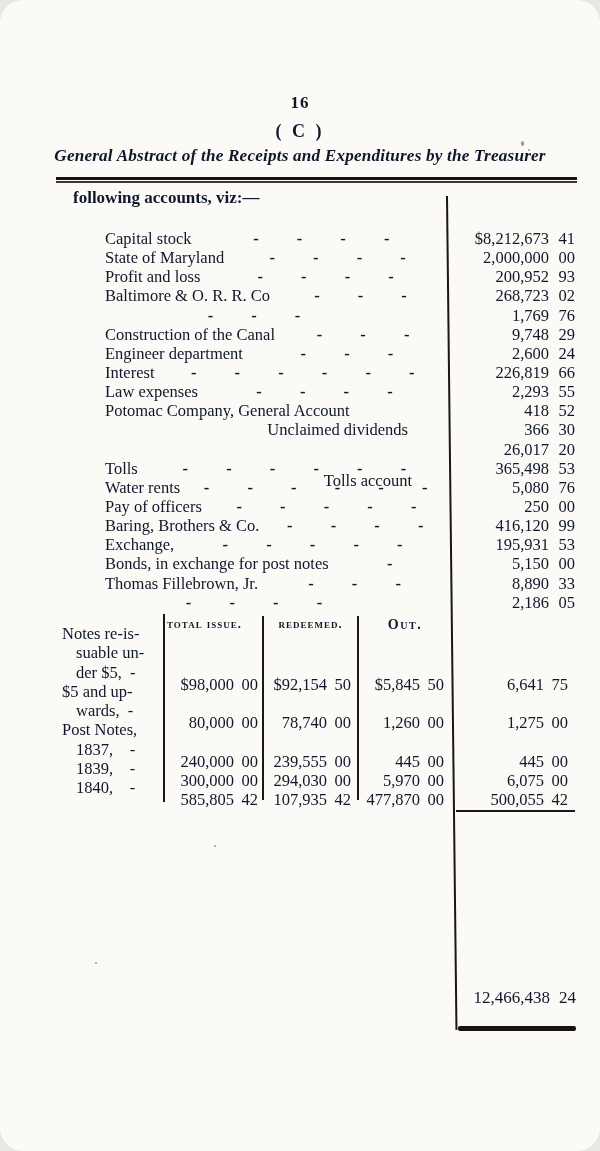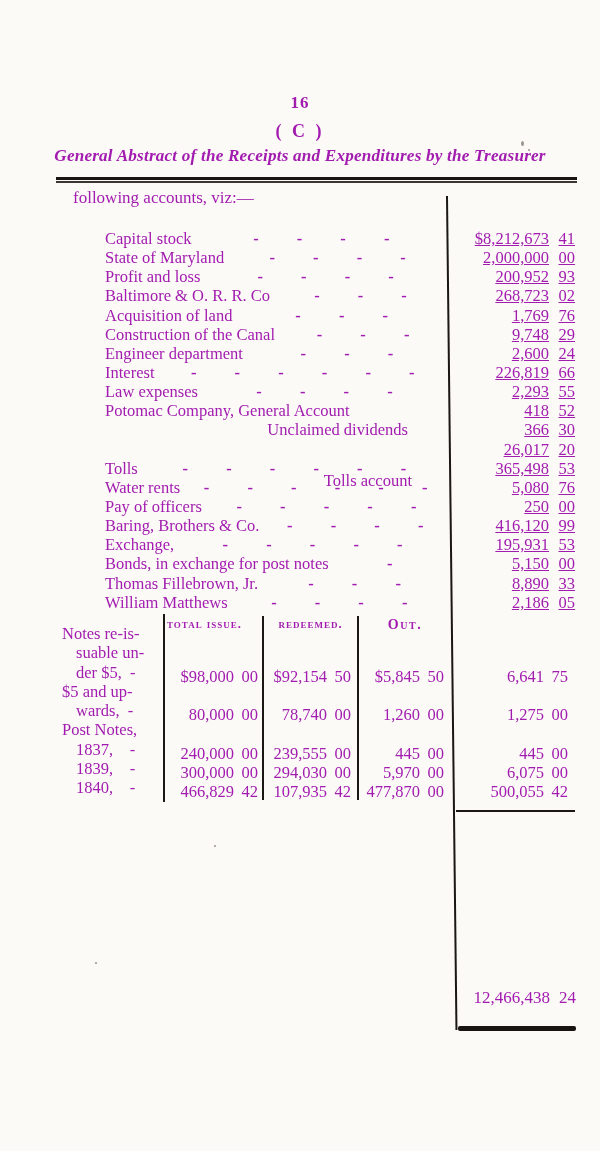--- a/index.html
+++ b/index.html
@@ -1,46 +1,47 @@
 <!DOCTYPE html>
 <html><head>
 <meta charset="utf-8">
 <style>
   html,body{margin:0;padding:0;background:#e9e7e2;}
   .page{
     position:relative;width:600px;height:1151px;margin:0 auto;
     background:#fbfaf7;overflow:hidden;
     font-family:"Liberation Serif","DejaVu Serif",serif;
-    color:#a21caf;
+    color:#0f172a;
+    border-radius:23px;
   }
   .abs{position:absolute;}
   .centered{left:0;width:600px;text-align:center;}
 
   .page-number{top:93px;font-size:17px;font-weight:bold;letter-spacing:1px;}
   .section-mark{top:121px;font-size:18px;font-weight:bold;letter-spacing:3px;}
   .doc-title{
     top:145px;font-size:17.5px;font-style:italic;font-weight:bold;
     white-space:nowrap;transform:scaleX(.98);letter-spacing:.2px;
   }
   .title-rule{
     left:56px;top:177px;width:521px;height:8px;
     background:linear-gradient(to bottom,#171411 0,#171411 3px,rgba(0,0,0,0) 3px,rgba(0,0,0,0) 4.5px,rgba(23,20,17,.85) 4.5px,rgba(23,20,17,.85) 6px,rgba(0,0,0,0) 6px);
   }
 
   .intro{left:57px;top:188px;width:400px;font-size:17px;line-height:19.5px;}
-  .intro .l2{padding-left:16px;}
+  .intro .l2{padding-left:16px;font-weight:bold;}
 
   .receipts{left:57px;top:229px;width:518px;font-size:16.5px;}
   .rrow{display:flex;height:19.15px;line-height:19.15px;white-space:nowrap;}
   .rlabel{padding-left:48px;white-space:pre;}
   .rleader{
     flex:1 1 auto;overflow:hidden;white-space:nowrap;text-align:center;
     word-spacing:34px;padding:0 8px 0 14px;font-weight:bold;
   }
-  .ramt{flex:0 0 130px;display:flex;text-decoration:underline;}
+  .ramt{flex:0 0 130px;display:flex;}
   .rd{flex:1 1 auto;text-align:right;}
   .rc{flex:0 0 26px;text-align:right;}
   .v-sub1 .rlabel{margin-left:auto;padding-left:0;padding-right:37px;}
   .v-sub2 .rlabel{margin-left:auto;padding-left:0;padding-right:33px;margin-top:31px;}
   .v-sub1 .rleader,.v-sub2 .rleader{flex:0 0 0;padding:0;overflow:hidden;}
 
   .main-vrule{
     left:446px;top:196px;width:1.7px;height:834px;background:#1b1713;
     transform:rotate(-.65deg);transform-origin:top center;
   }
@@ -54,21 +55,21 @@
     position:absolute;top:5px;text-align:center;
     font-variant:small-caps;font-weight:bold;font-size:12.5px;letter-spacing:1px;
   }
   .th.h0{left:108px;width:79px;}
   .th.h1{left:207px;width:93px;}
   .th.h2{left:300px;width:96px;font-size:14px;letter-spacing:1.5px;}
   .tbody{position:absolute;left:0;top:12px;width:518px;}
   .tline{position:relative;height:19.3px;line-height:19.3px;}
   .tlabel{white-space:pre;padding-left:5px;text-align:right;}
   .tline.ind .tlabel{padding-left:19px;}
-  .tcell{position:absolute;top:4px;width:120px;display:flex;}
+  .tcell{position:absolute;top:12px;width:120px;display:flex;}
   .tcell.c0{left:81px;}
   .tcell.c1{left:174px;}
   .tcell.c2{left:267px;}
   .tcell.c3{left:391px;}
   .tcell .rc{flex:0 0 24px;}
 
   .subtotal-rule{left:456px;top:810px;width:119px;height:2px;background:#1b1713;}
   .grand-total{left:428px;top:988px;width:148px;display:flex;font-size:17px;line-height:20px;}
   .grand-rule{left:458px;top:1026px;width:118px;height:5px;background:#171411;border-radius:2px;}
 
@@ -119,21 +120,20 @@
       </div>
       <div class="rrow">
         <span class="rlabel">Baltimore &amp; O. R. R. Co</span>
         <span class="rleader">- - -</span>
         <span class="ramt">
           <span class="rd">268,723</span>
           <span class="rc">02</span>
         </span>
       </div>
       <div class="rrow">
-        <span class="rlabel">Acquisition of land</span>
         <span class="rleader">- - -</span>
         <span class="ramt">
           <span class="rd">1,769</span>
           <span class="rc">76</span>
         </span>
       </div>
       <div class="rrow">
         <span class="rlabel">Construction of the Canal</span>
         <span class="rleader">- - -</span>
         <span class="ramt">
@@ -239,21 +239,20 @@
       </div>
       <div class="rrow">
         <span class="rlabel">Thomas Fillebrown, Jr.</span>
         <span class="rleader">- - -</span>
         <span class="ramt">
           <span class="rd">8,890</span>
           <span class="rc">33</span>
         </span>
       </div>
       <div class="rrow">
-        <span class="rlabel">William Matthews</span>
         <span class="rleader">- - - -</span>
         <span class="ramt">
           <span class="rd">2,186</span>
           <span class="rc">05</span>
         </span>
       </div>
     </div>
 
   <div class="abs main-vrule"></div>
 
@@ -315,21 +314,21 @@
             <span class="rd">294,030</span>
             <span class="rc">00</span>
           </span><span class="tcell c2">
             <span class="rd">5,970</span>
             <span class="rc">00</span>
           </span><span class="tcell c3">
             <span class="rd">6,075</span>
             <span class="rc">00</span>
           </span></div>
         <div class="tline ind"><span class="tlabel">1840,    -</span><span class="tcell c0">
-            <span class="rd">466,829</span>
+            <span class="rd">585,805</span>
             <span class="rc">42</span>
           </span><span class="tcell c1">
             <span class="rd">107,935</span>
             <span class="rc">42</span>
           </span><span class="tcell c2">
             <span class="rd">477,870</span>
             <span class="rc">00</span>
           </span><span class="tcell c3">
             <span class="rd">500,055</span>
             <span class="rc">42</span>

